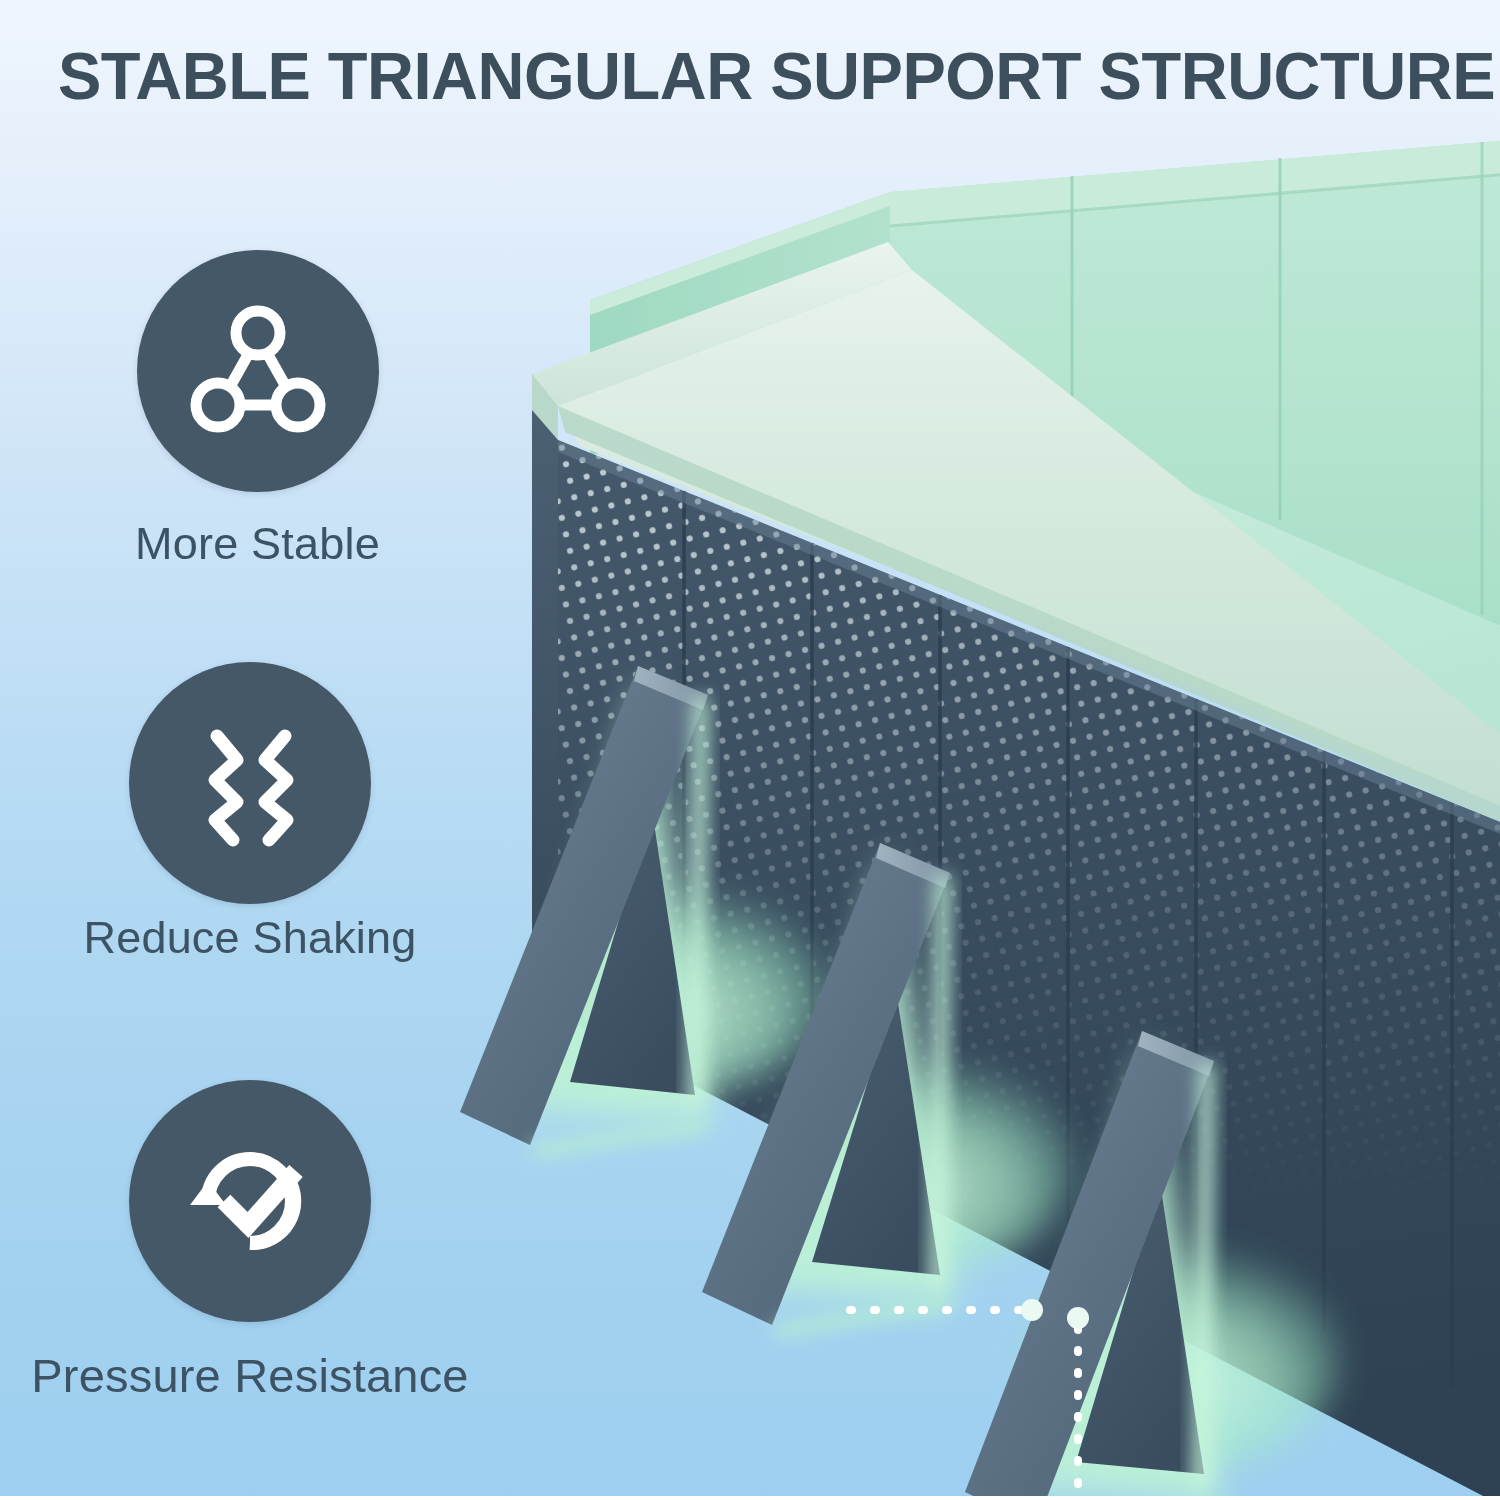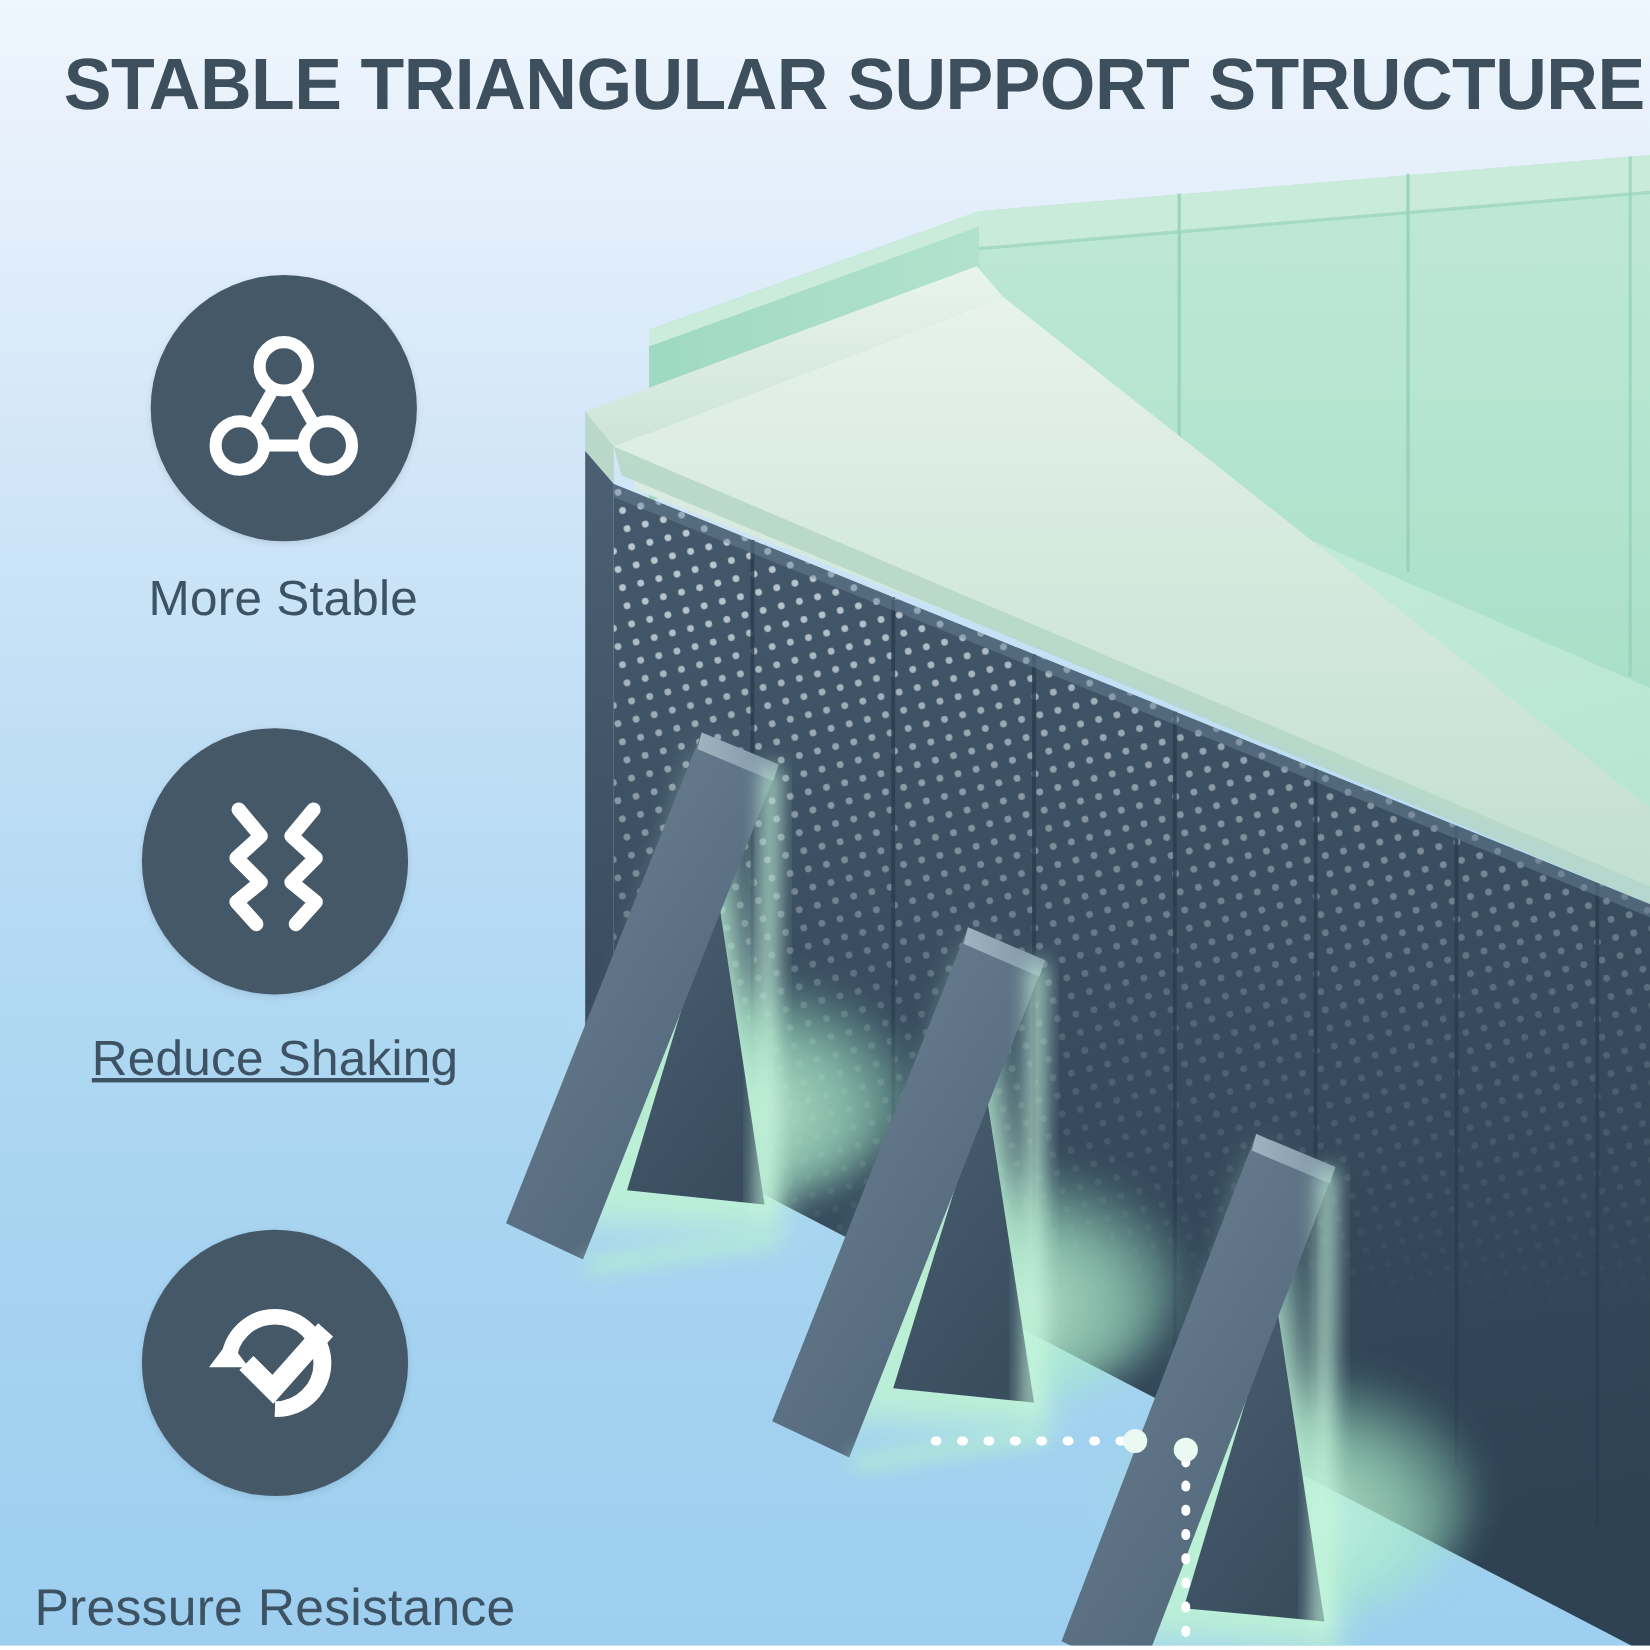--- a/index.html
+++ b/index.html
@@ -44,21 +44,21 @@
   .feature {
     position:absolute;
     left:0;
     width:500px;
     display:flex;
     flex-direction:column;
     align-items:center;
   }
   #feat-0 { top:250px;padding-left:15px; }
   #feat-1 { top:662px; }
-  #feat-2 { top:1118px;gap:47px; }
+  #feat-2 { top:1080px; }
 
   .badge {
     width:242px; height:242px;
     border-radius:50%;
     background:#455868;
     display:flex;
     align-items:center;
     justify-content:center;
     box-shadow:0 2px 6px rgba(40,60,80,.14);
     position:relative;
@@ -68,21 +68,21 @@
   .flabel {
     margin-top:24px;
     font-size:45px;
     font-weight:400;
     color:#3d5363;
     letter-spacing:0.2px;
     white-space:nowrap;
     text-align:center;
   }
   #feat-0 .flabel { margin-top:26px; }
-  #feat-1 .flabel { margin-top:32px;text-decoration:underline; }
+  #feat-1 .flabel { margin-top:8px; }
   #feat-2 .flabel { margin-top:26px; font-size:47px; }
 
   
   #product {
     position:absolute;
     left:420px; top:110px;
     width:1090px; height:1400px;
   }
   #product svg { display:block; width:100%; height:100%; }
 

